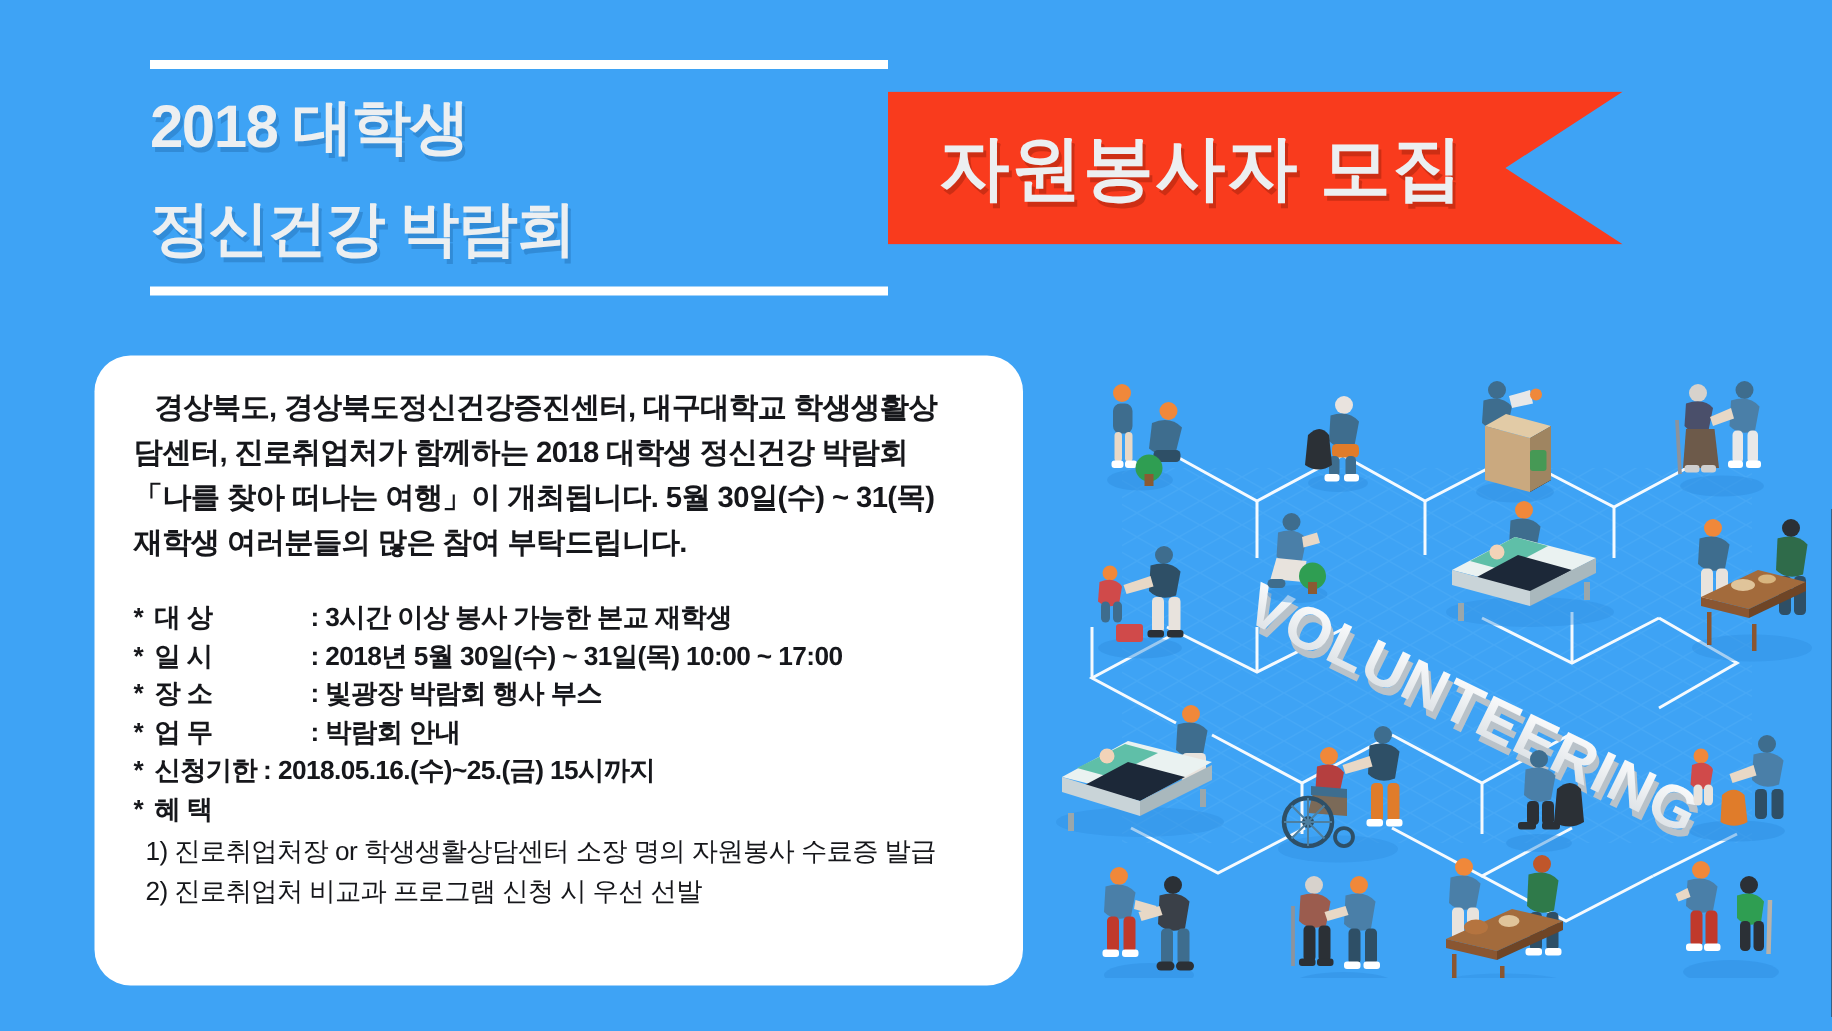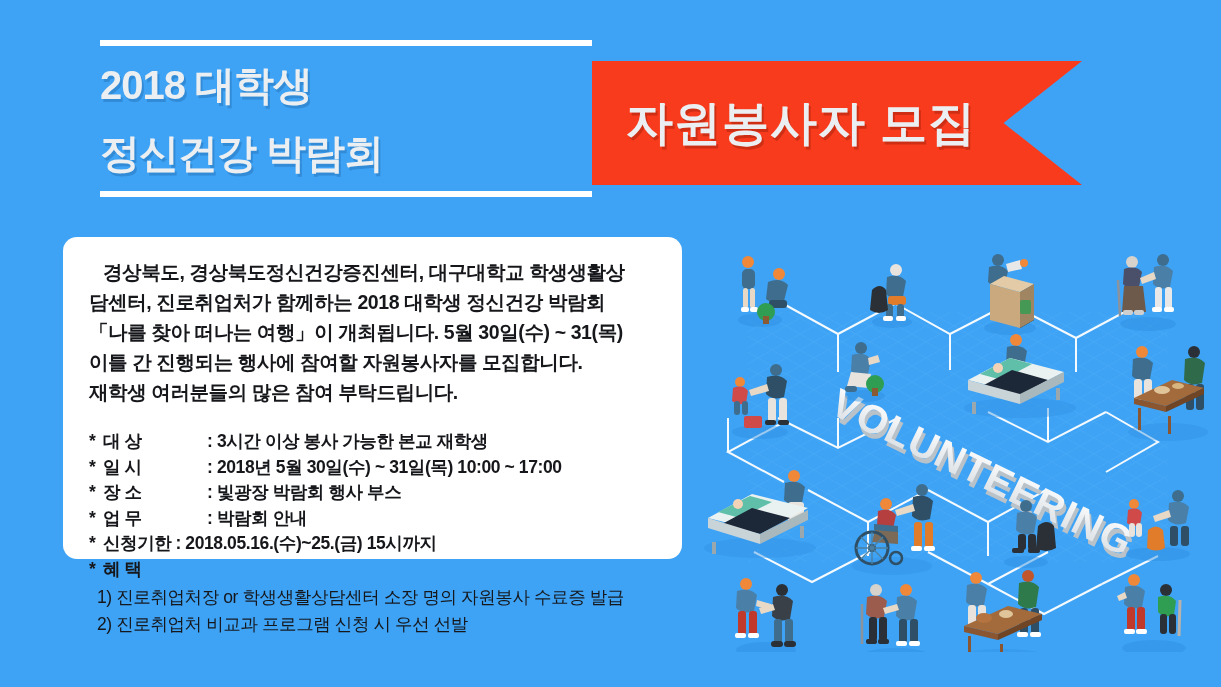--- a/index.html
+++ b/index.html
@@ -31,37 +31,37 @@
     letter-spacing:-1px;
     white-space:nowrap;
     text-shadow:2px 3px 0 rgba(38,120,190,.55);
     font-stretch:condensed;
     transform:scaleX(1.0);
     transform-origin:left center;
   }
 
   .ribbon{
     position:absolute; left:592px; top:61px;
-    width:490px; height:124px;
+    width:490px; height:102px;
     background:#f93b1d;
     clip-path:polygon(0 0, 100% 0, 100% 0, 84% 50%, 100% 100%, 100% 100%, 0 100%);
     display:flex; align-items:center;
   }
   .ribbon-text{
     color:#eceff1; font-weight:900; font-size:47px; letter-spacing:1px;
     margin-left:34px; white-space:nowrap;
     text-shadow:2px 3px 0 rgba(150,30,10,.45);
   }
 
   
   .card{
     position:absolute; left:63px; top:237px;
-    width:619px; height:322px;
+    width:619px; height:420px;
     background:#ffffff;
-    border-radius:14px;
+    border-radius:24px;
     padding:20px 18px 10px 26px;
   }
   .intro{
     color:#16171b;
     font-size:19.5px;
     line-height:30px;
     font-weight:700;
     letter-spacing:-.4px;
     white-space:nowrap;
   }
@@ -106,21 +106,20 @@
   <div class="ribbon" style="background: rgb(249, 59, 29);">
     <span class="ribbon-text" style="color: rgb(236, 239, 241);">자원봉사자 모집</span>
   </div>
 
   <div class="card" style="background: rgb(255, 255, 255);">
 
     <div class="intro">
       <div class="intro-indent">경상북도, 경상북도정신건강증진센터, 대구대학교 학생생활상</div>
       <div><span>담센터, 진로취업처가 함께하는 </span><span class="b">2018 대학생 정신건강 박람회</span></div>
       <div><span class="b">「나를 찾아 떠나는 여행」</span><span>이 개최됩니다. 5월 30일(수) ~ 31(목)</span></div>
-      <div>이틀 간 진행되는 행사에 참여할 자원봉사자를 모집합니다.</div>
       <div>재학생 여러분들의 많은 참여 부탁드립니다.</div>
     </div>
 
     <div class="bullets">
 
       <div class="brow">
         <span class="bstar">*</span>
         <span class="blabel">대        상</span>
         <span class="bsep">:</span>&nbsp;
         <span class="bval">3시간 이상 봉사 가능한 본교 재학생</span>

